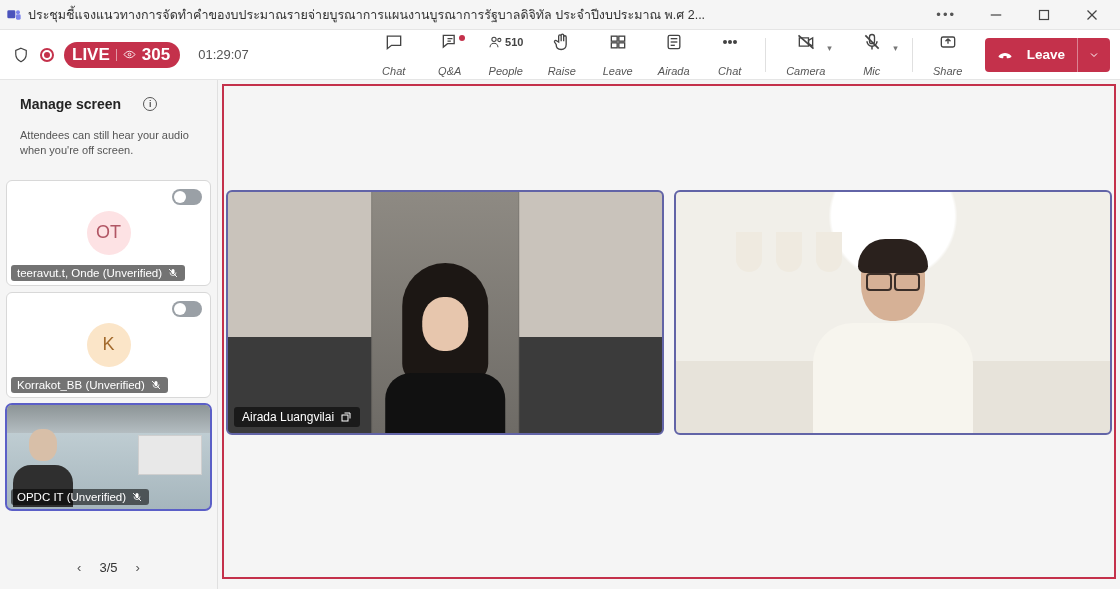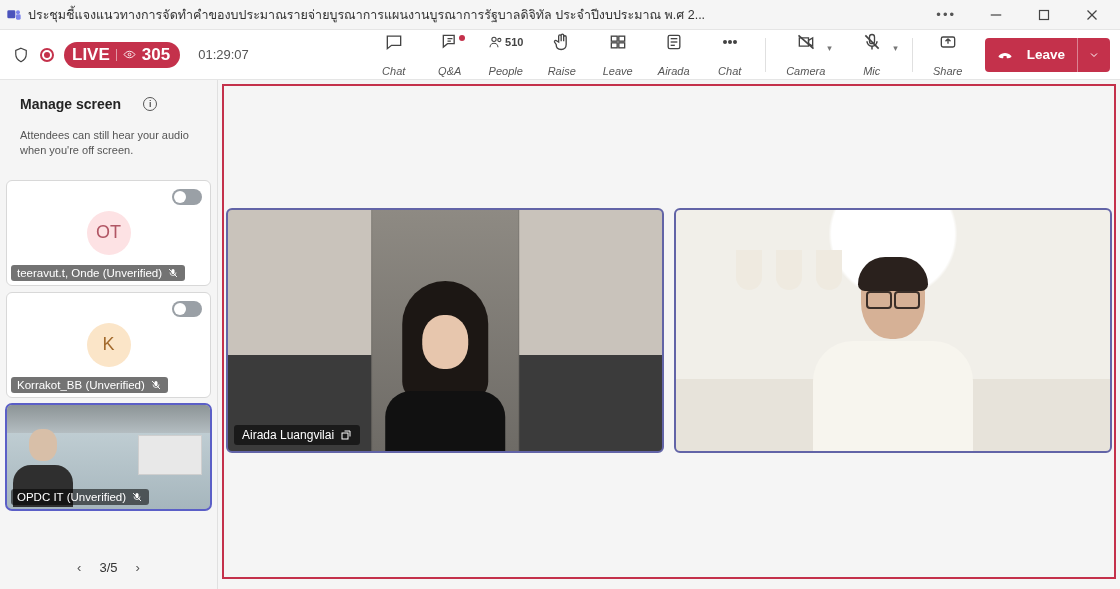--- a/index.html
+++ b/index.html
@@ -175,21 +175,21 @@
   
   .stage {
     flex:1; position:relative; padding:4px;
   }
   .stage-border {
     position:absolute; inset:4px 4px 10px 4px;
     border:2px solid #c4314b; pointer-events:none;
   }
   .tiles-row {
     position:absolute;
-    left:8px; right:8px; top:128px;
+    left:8px; right:8px; top:110px;
     display:flex; gap:10px; height:245px;
   }
   .vcard {
     flex:1; position:relative;
     border:2px solid #6264a7; border-radius:6px;
     background:#eee; overflow:hidden;
   }
   .vcard .label {
     position:absolute; left:6px; bottom:6px;
     background:rgba(0,0,0,0.55); color:#fff;

